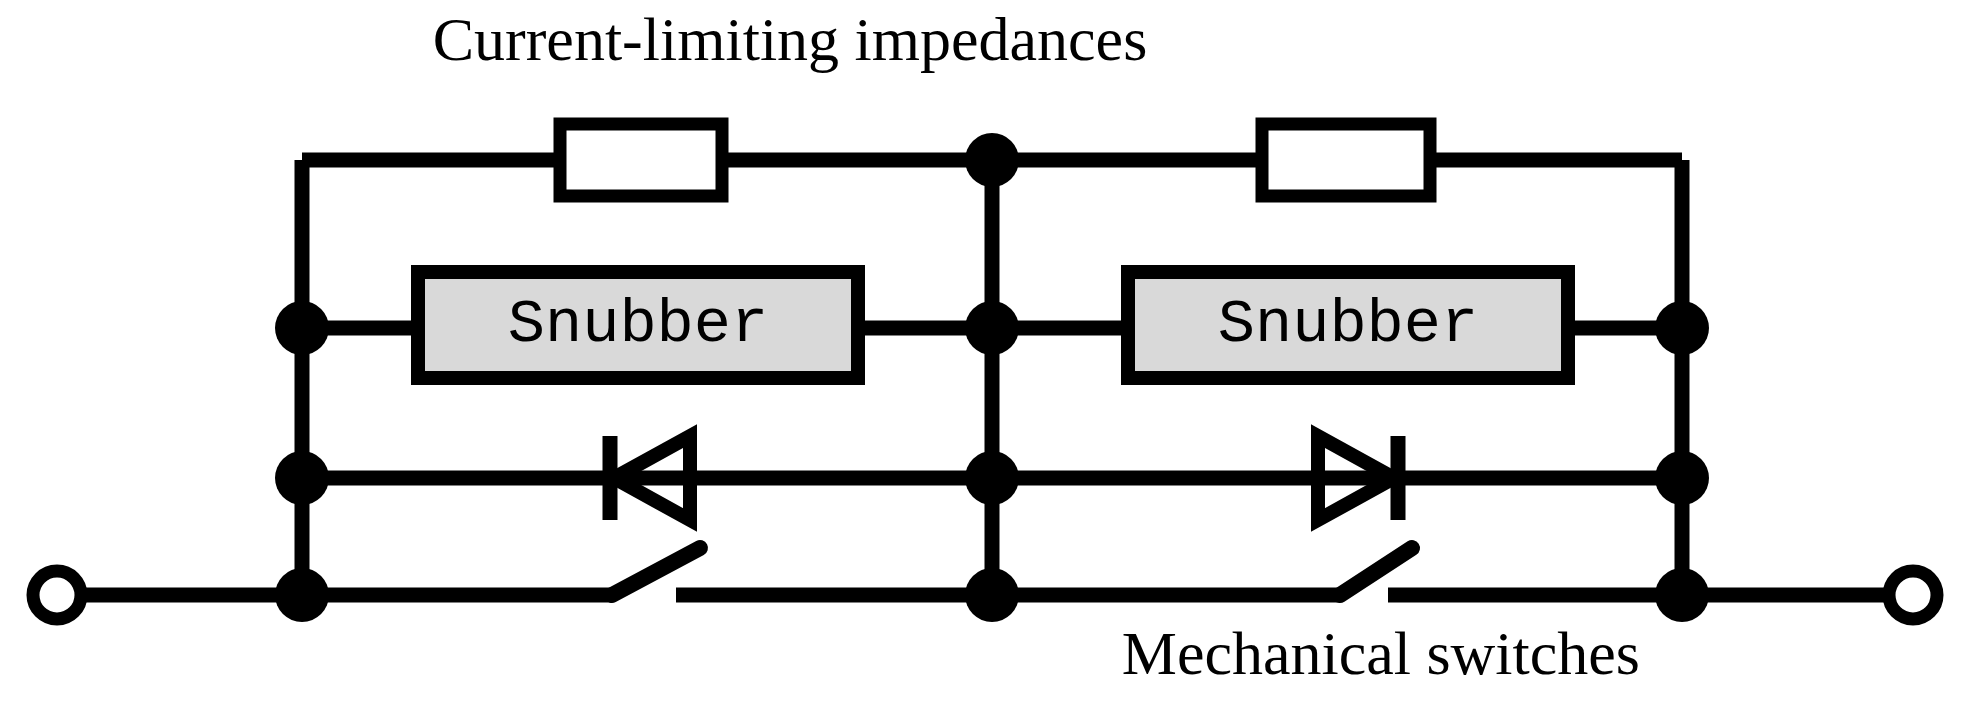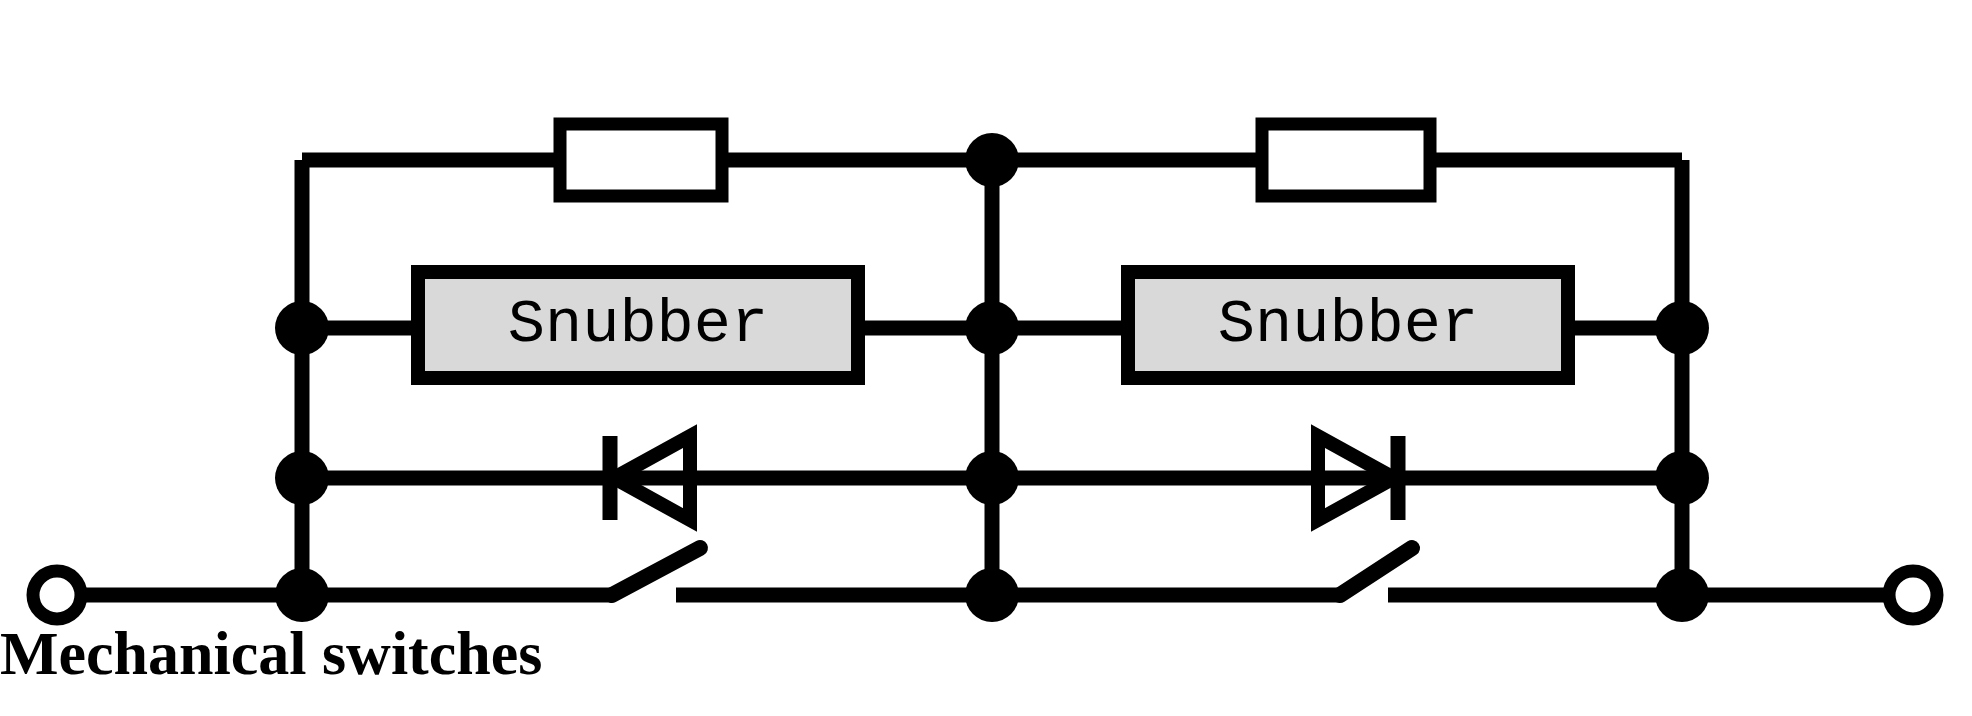--- a/index.html
+++ b/index.html
@@ -33,23 +33,22 @@
     left: 0;
     top: 8px;
     width: 1580px;
     text-align: center;
     font-size: 62px;
   }
   #bottom-label {
     left: 0;
     top: 622px;
     width: 1640px;
-    text-align: left;
+    text-align: right;
     font-size: 62px;
-    font-weight: bold;
   }
   .box-text {
     position: absolute;
     color: #000000;
     font-family: Liberation Mono, monospace;
     font-size: 62px;
     text-align: center;
     line-height: 106px;
     white-space: nowrap;
   }
@@ -139,20 +138,21 @@
       <circle cx="1682" cy="595" r="27" fill="#000"></circle>
     </g>
 
     <g>
       <circle cx="57" cy="595" r="24" fill="#ffffff" stroke="#000" stroke-width="13"></circle>
       <circle cx="1913" cy="595" r="24" fill="#ffffff" stroke="#000" stroke-width="13"></circle>
     </g>
 
   </svg>
 
+  <div class="label" id="title-label">Current-limiting impedances</div>
 
   <div class="box-text" id="snubber-left-text">Snubber</div>
 
   <div class="box-text" id="snubber-right-text">Snubber</div>
 
   <div class="label" id="bottom-label">Mechanical switches</div>
 
 </div>
 
 </body></html>

